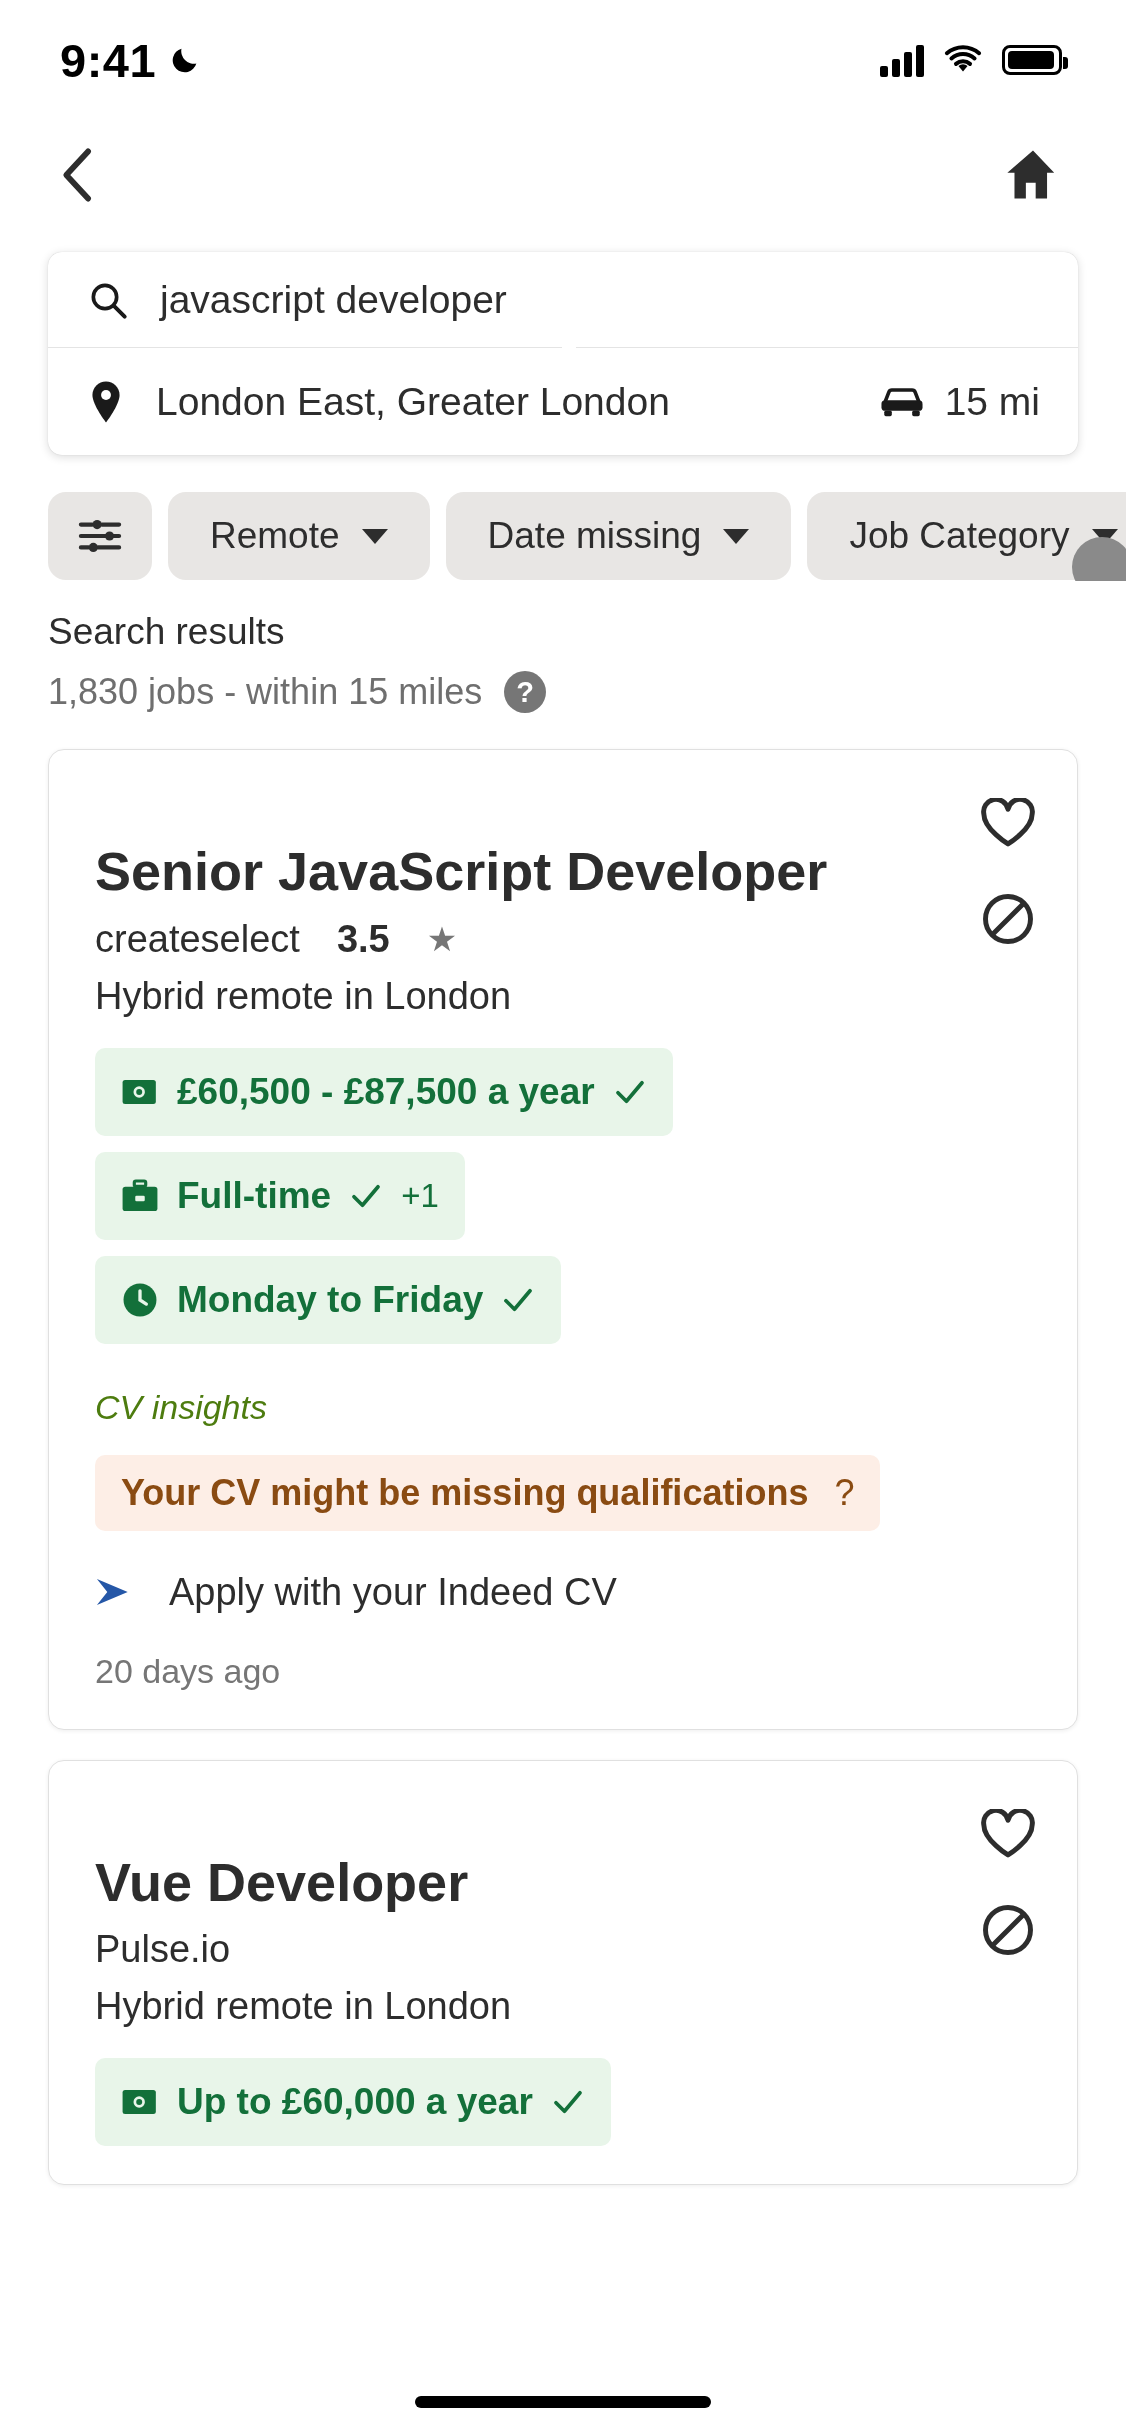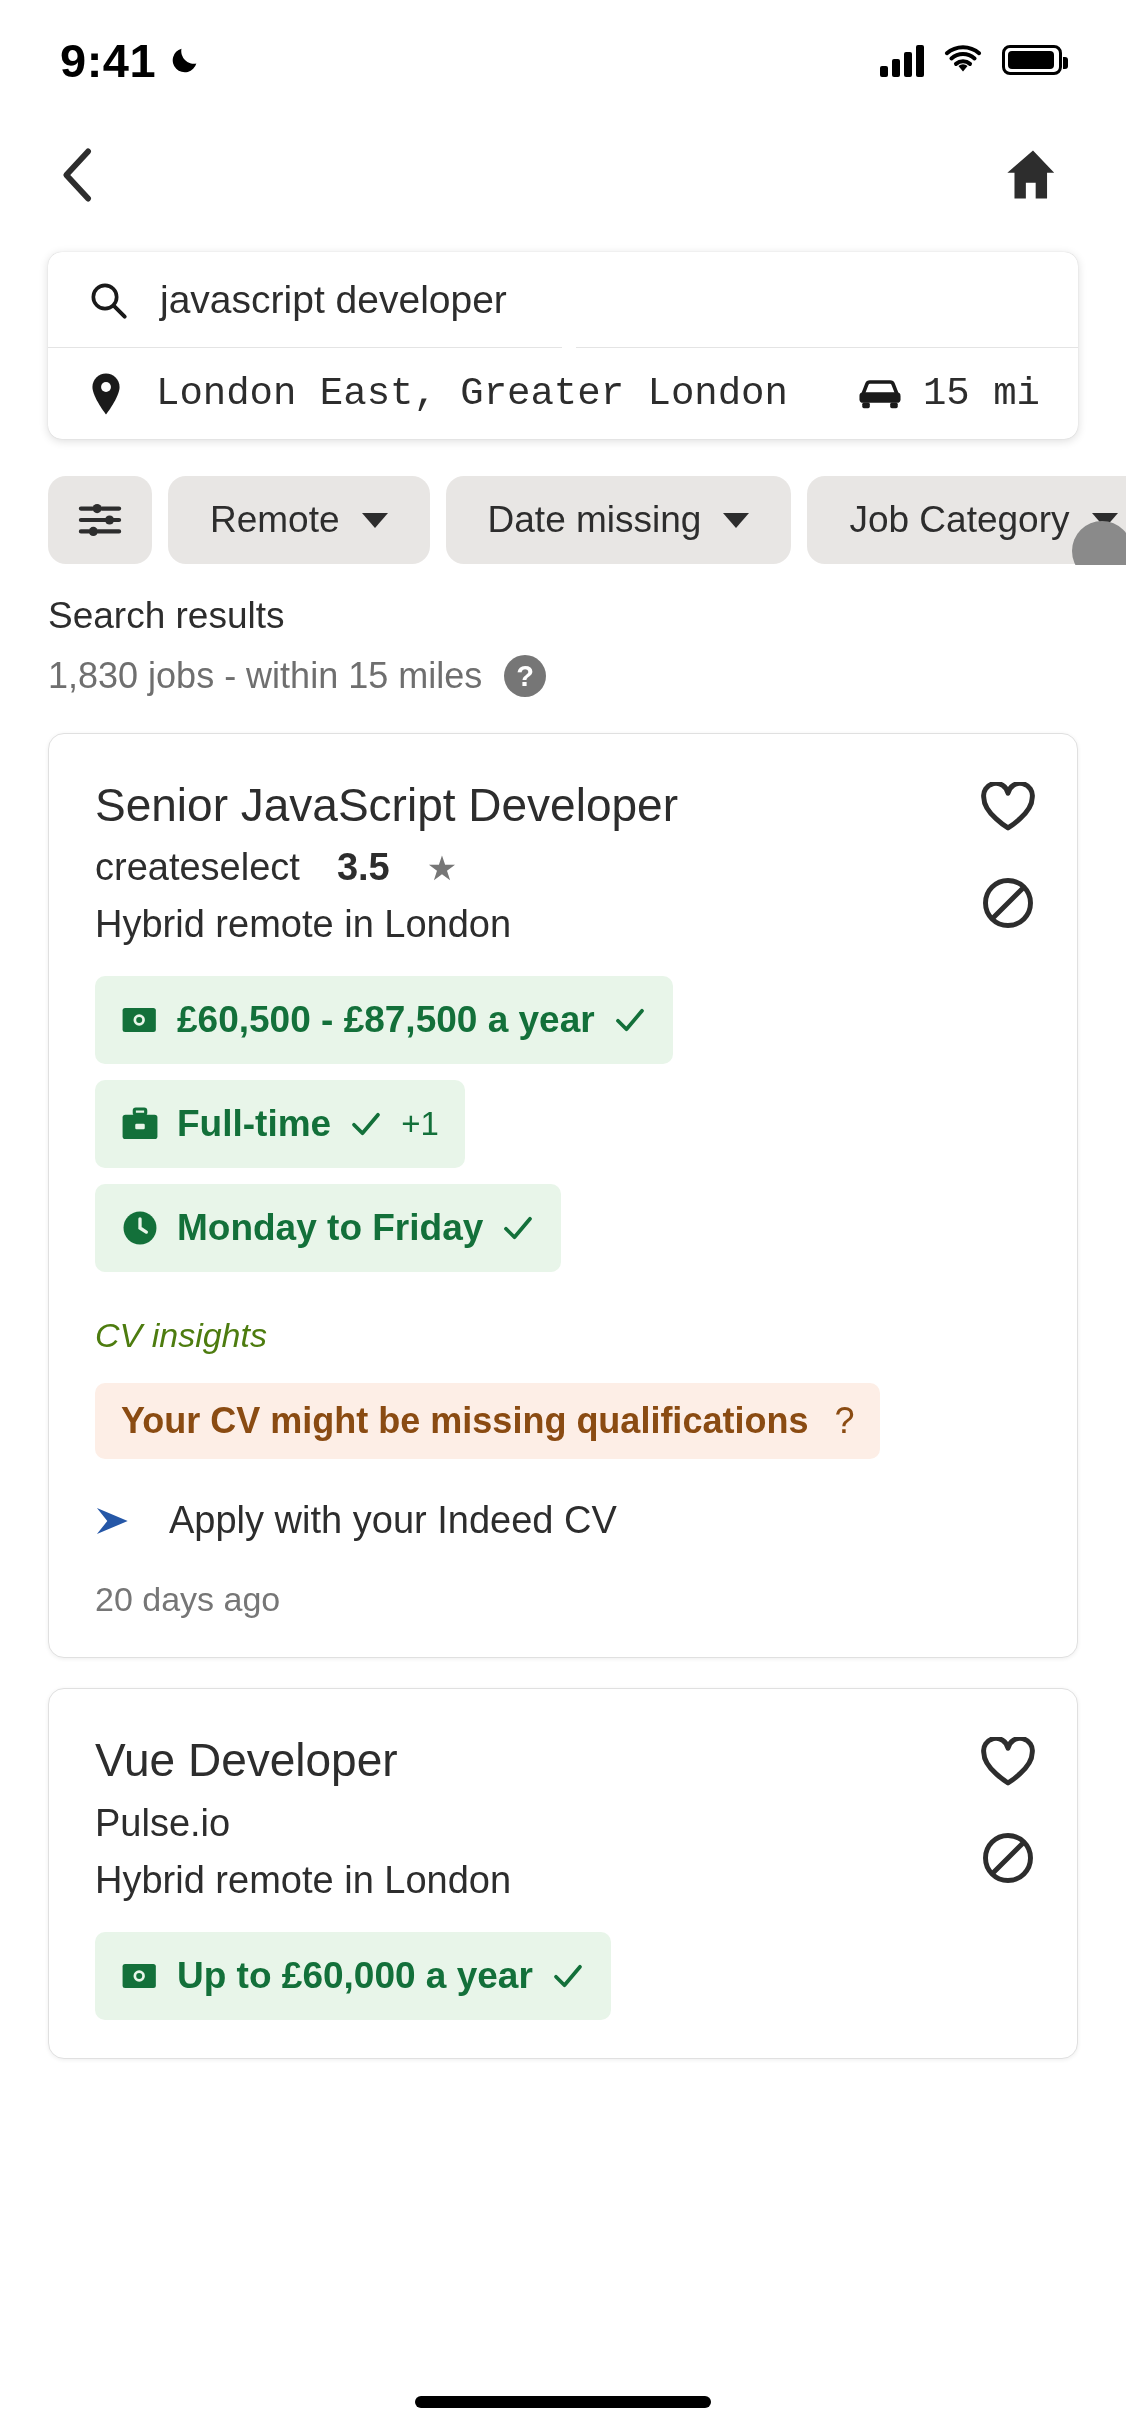--- a/index.html
+++ b/index.html
@@ -47,21 +47,21 @@
     border-radius:14px;
     box-shadow:0 2px 10px rgba(0,0,0,0.14), 0 0 1px rgba(0,0,0,0.2);
     overflow:hidden;
   }
   .search-row {
     display:flex; align-items:center;
     height:95px;
     padding:0 38px;
     gap:30px;
   }
-  .search-row.loc { height:92px; border-top:1.5px solid #e4e4e4; position:relative;font-family:Liberation Mono, monospace; }
+  .search-row.loc { height:108px; border-top:1.5px solid #e4e4e4; position:relative; }
   .search-row.loc::before {
     content:""; position:absolute; left:514px; top:-1.5px; width:14px; height:1.5px; background:#fff;
   }
   .search-icon { width:44px; height:44px; flex:none; display:flex; align-items:center; justify-content:center; }
   .pin-icon { width:40px; height:44px; flex:none; display:flex; align-items:center; justify-content:center; }
   .search-text { font-size:39px; color:#2d2d2d; white-space:nowrap; }
   .loc-text { font-size:39px; color:#2d2d2d; white-space:nowrap; flex:1; }
   .dist { display:flex; align-items:center; gap:20px; flex:none; }
   .car-icon { width:46px; height:34px; }
   .dist-text { font-size:39px; color:#2d2d2d; white-space:nowrap; }
@@ -116,21 +116,21 @@
     padding:44px 40px 38px 46px;
     position:relative;
     margin-bottom:30px;
   }
   .job-actions {
     position:absolute; right:38px; top:42px;
     display:flex; flex-direction:column; align-items:center; gap:34px;
   }
   .act-btn { width:62px; height:62px; display:flex; align-items:center; justify-content:center; }
 
-  .job-title { font-size:46px; font-weight:400; color:#2d2d2d; line-height:1.18; }
+  .job-title { font-size:54px; font-weight:700; color:#2d2d2d; line-height:1.18;margin-top:46px; }
   .job-company-row { display:flex; align-items:center; gap:37px; margin-top:14px; }
   .job-company { font-size:38px; color:#2d2d2d; }
   .job-rating { font-size:38px; font-weight:700; color:#2d2d2d; }
   .star { color:#767676; font-size:34px; line-height:1; }
   .job-location { font-size:38px; color:#2d2d2d; margin-top:14px; }
 
   .badges { margin-top:30px; display:flex; flex-direction:column; align-items:flex-start; gap:16px; }
   .badge {
     background:#e8f5e9;
     border-radius:10px;

